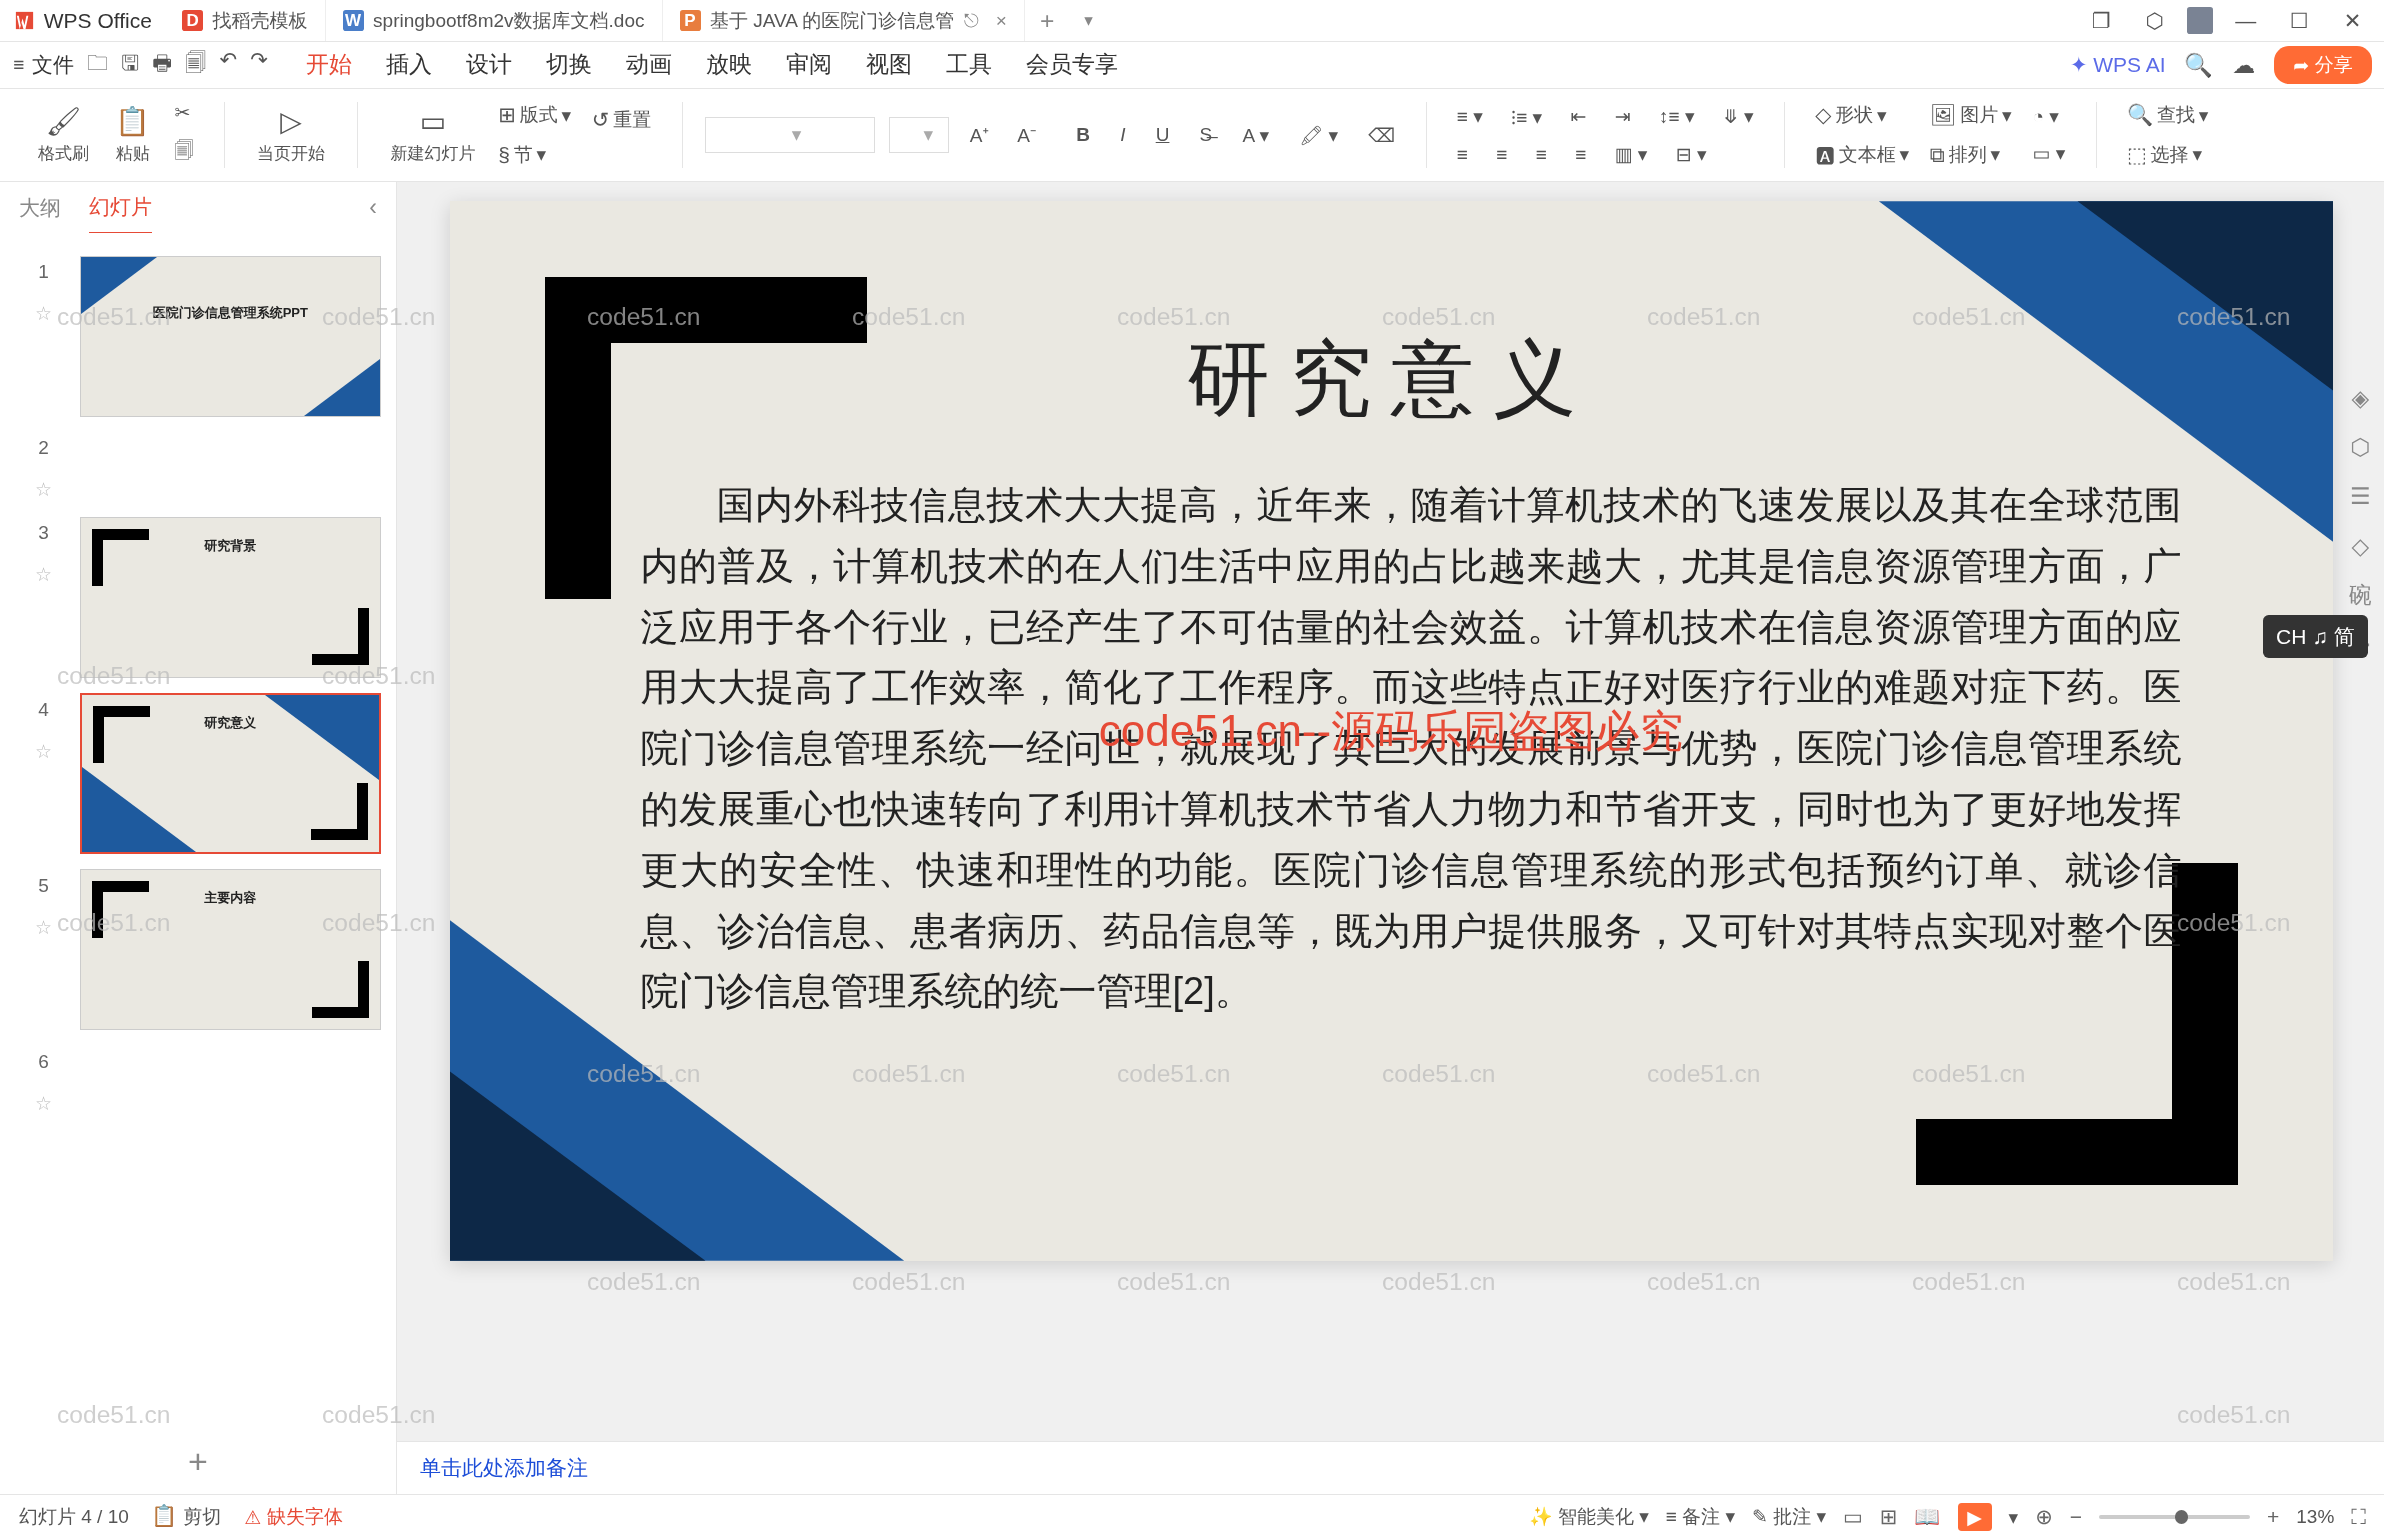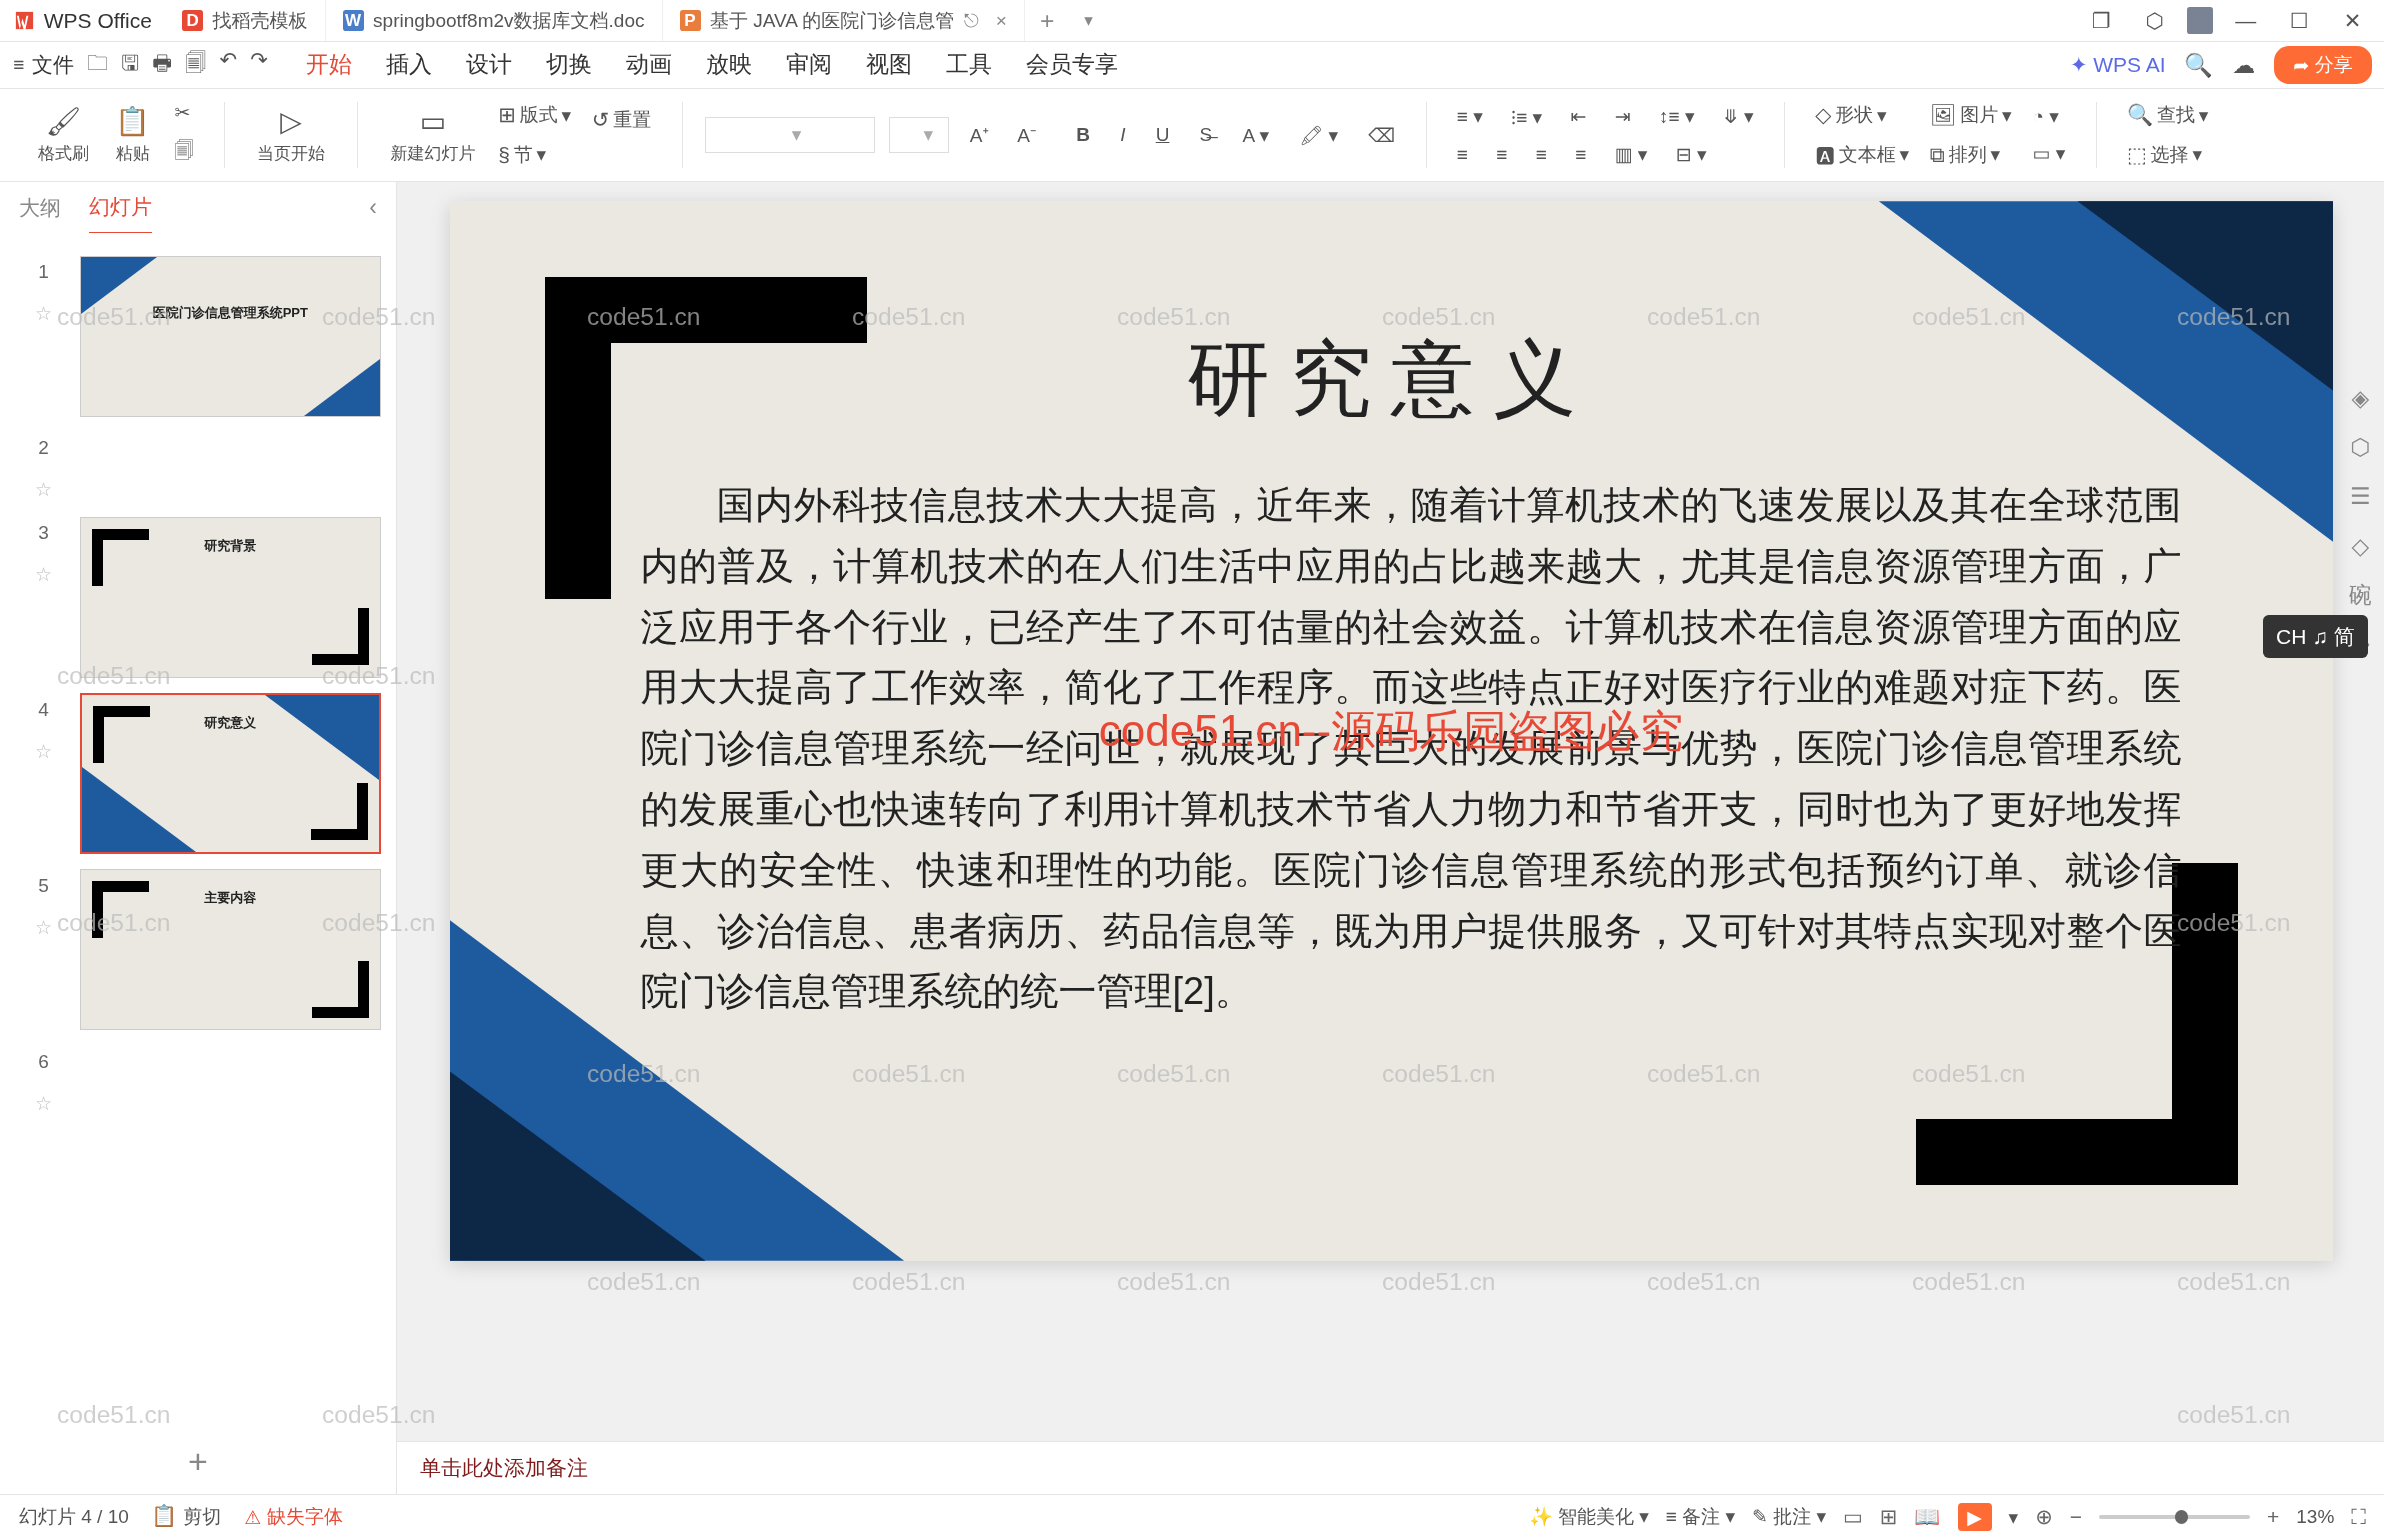--- a/index.html
+++ b/index.html
@@ -77,21 +77,21 @@
 .slide-tri-tr { position: absolute; top: 0; right: 0; }
 .slide-tri-bl { position: absolute; bottom: 0; left: 0; }
 .slide-bracket-tl { position: absolute; top: 76px; left: 95px; width: 322px; height: 322px; border-top: 66px solid #000; border-left: 66px solid #000; }
 .slide-bracket-br { position: absolute; bottom: 76px; right: 95px; width: 322px; height: 322px; border-bottom: 66px solid #000; border-right: 66px solid #000; }
 .slide-title { position: absolute; top: 123px; left: 50%; transform: translateX(-50%); font-size: 83px; color: #222; letter-spacing: 19px; font-family: "SimSun", serif; }
 .slide-body { position: absolute; top: 274px; left: 151px; right: 151px; font-size: 38px; line-height: 1.6; color: #222; text-align: justify; font-family: "SimSun", serif; }
 .slide-body p { text-indent: 2em; margin-left: 40px; }
 .watermark-center { position: absolute; top: 50%; left: 50%; transform: translate(-50%, -50%); color: #e64a36; font-size: 44px; white-space: nowrap; }
 
 
-.notes-bar { height: 53px; background: #fff; border-top: 0.9px solid #e5e5e5; display: flex; align-items: center; padding: 0 23px; font-size: 21px; color: #7f1d1d; }
+.notes-bar { height: 53px; background: #fff; border-top: 0.9px solid #e5e5e5; display: flex; align-items: center; padding: 0 23px; font-size: 21px; color: #1d4ed8; }
 
 
 .statusbar { height: 45px; background: #fff; border-top: 0.9px solid #e5e5e5; display: flex; align-items: center; padding: 0 19px; font-size: 19px; color: #555; }
 .status-left { display: flex; align-items: center; gap: 23px; }
 .status-right { margin-left: auto; display: flex; align-items: center; gap: 17px; }
 .sicon { font-size: 21px; color: #666; }
 .play-btn { background: #ff6b35; color: #fff; width: 34px; height: 28px; border-radius: 3.8px; display: flex; align-items: center; justify-content: center; }
 .zoom-track { width: 151px; height: 3.8px; background: #ccc; position: relative; border-radius: 1.9px; }
 .zoom-thumb { position: absolute; top: -4.7px; left: 50%; width: 13.2px; height: 13.2px; background: #666; border-radius: 50%; }
 .missing-font { color: #e64a36; display: flex; align-items: center; gap: 5.7px; }

